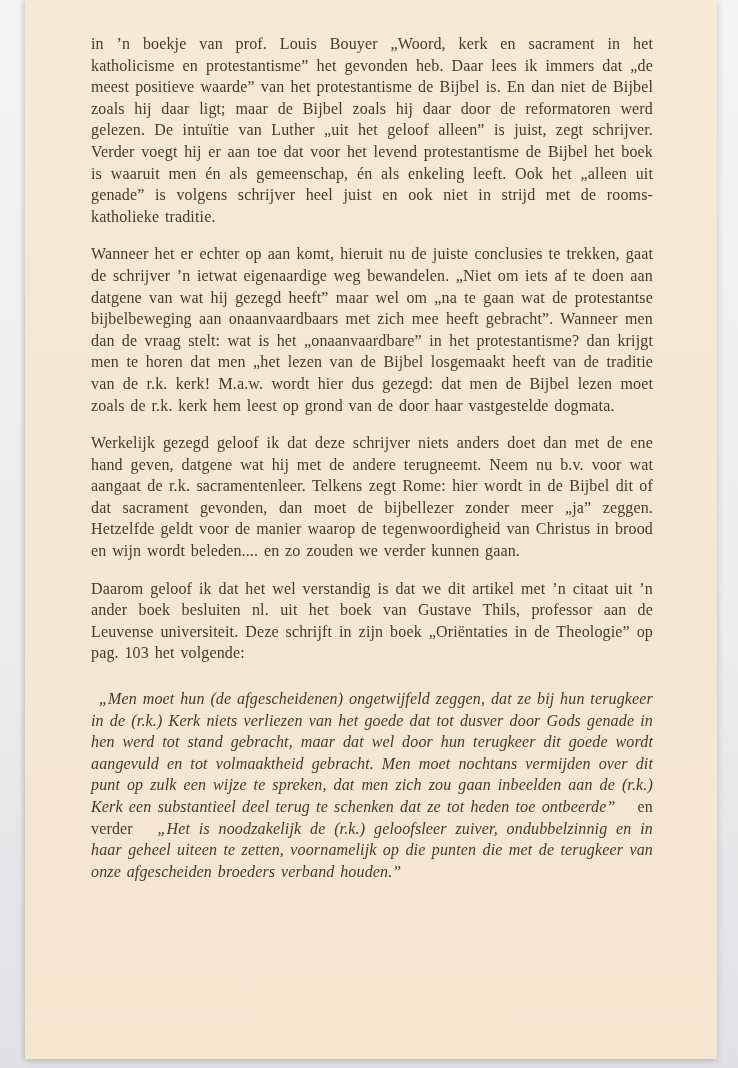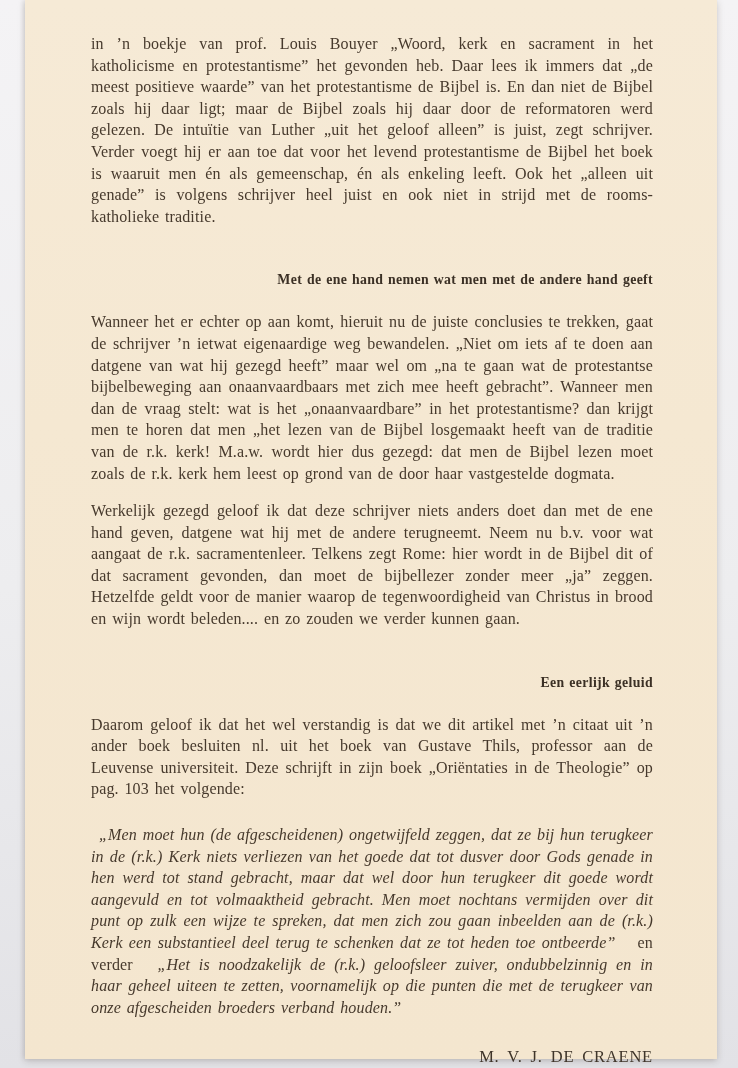--- a/index.html
+++ b/index.html
@@ -66,29 +66,26 @@
   }
 </style>
 </head>
 <body>
 
 <div class="page">
   <div class="textblock">
 
     <p class="body-para">in ’n boekje van prof. Louis Bouyer „Woord, kerk en sacrament in het katholicisme en protestantisme” het gevonden heb. Daar lees ik immers dat „de meest positieve waarde” van het protestantisme de Bijbel is. En dan niet de Bijbel zoals hij daar ligt; maar de Bijbel zoals hij daar door de reformatoren werd gelezen. De intuïtie van Luther „uit het geloof alleen” is juist, zegt schrijver. Verder voegt hij er aan toe dat voor het levend protestantisme de Bijbel het boek is waaruit men én als gemeenschap, én als enkeling leeft. Ook het „alleen uit genade” is volgens schrijver heel juist en ook niet in strijd met de rooms-katholieke traditie.</p>
 
-    <h3 class="section-heading">Met de ene hand nemen wat men met de andere hand geeft</h3>
 
     <p class="body-para">Wanneer het er echter op aan komt, hieruit nu de juiste conclusies te trekken, gaat de schrijver ’n ietwat eigenaardige weg bewandelen. „Niet om iets af te doen aan datgene van wat hij gezegd heeft” maar wel om „na te gaan wat de protestantse bijbelbeweging aan onaanvaardbaars met zich mee heeft gebracht”. Wanneer men dan de vraag stelt: wat is het „onaanvaardbare” in het protestantisme? dan krijgt men te horen dat men „het lezen van de Bijbel losgemaakt heeft van de traditie van de r.k. kerk! M.a.w. wordt hier dus gezegd: dat men de Bijbel lezen moet zoals de r.k. kerk hem leest op grond van de door haar vastgestelde dogmata.</p>
 
     <p class="body-para para-gap">Werkelijk gezegd geloof ik dat deze schrijver niets anders doet dan met de ene hand geven, datgene wat hij met de andere terugneemt. Neem nu b.v. voor wat aangaat de r.k. sacramentenleer. Telkens zegt Rome: hier wordt in de Bijbel dit of dat sacrament gevonden, dan moet de bijbellezer zonder meer „ja” zeggen. Hetzelfde geldt voor de manier waarop de tegenwoordigheid van Christus in brood en wijn wordt beleden.... en zo zouden we verder kunnen gaan.</p>
 
-    <h3 class="section-heading">Een eerlijk geluid</h3>
 
     <p class="body-para">Daarom geloof ik dat het wel verstandig is dat we dit artikel met ’n citaat uit ’n ander boek besluiten nl. uit het boek van Gustave Thils, professor aan de Leuvense universiteit. Deze schrijft in zijn boek „Oriëntaties in de Theologie” op pag. 103 het volgende:</p>
 
     <p class="body-para quote-para"><span class="it">„Men moet hun (de afgescheidenen) ongetwijfeld zeggen, dat ze bij hun terugkeer in de (r.k.) Kerk niets verliezen van het goede dat tot dusver door Gods genade in hen werd tot stand gebracht, maar dat wel door hun terugkeer dit goede wordt aangevuld en tot volmaaktheid gebracht. Men moet nochtans vermijden over dit punt op zulk een wijze te spreken, dat men zich zou gaan inbeelden aan de (r.k.) Kerk een substantieel deel terug te schenken dat ze tot heden toe ontbeerde”</span><span class="rm"> en verder </span><span class="it">„Het is noodzakelijk de (r.k.) geloofsleer zuiver, ondubbelzinnig en in haar geheel uiteen te zetten, voornamelijk op die punten die met de terugkeer van onze afgescheiden broeders verband houden.”</span></p>
 
-    <p class="signature">M. V. J. DE CRAENE</p>
 
 
   </div>
 </div>
 
 </body></html>

